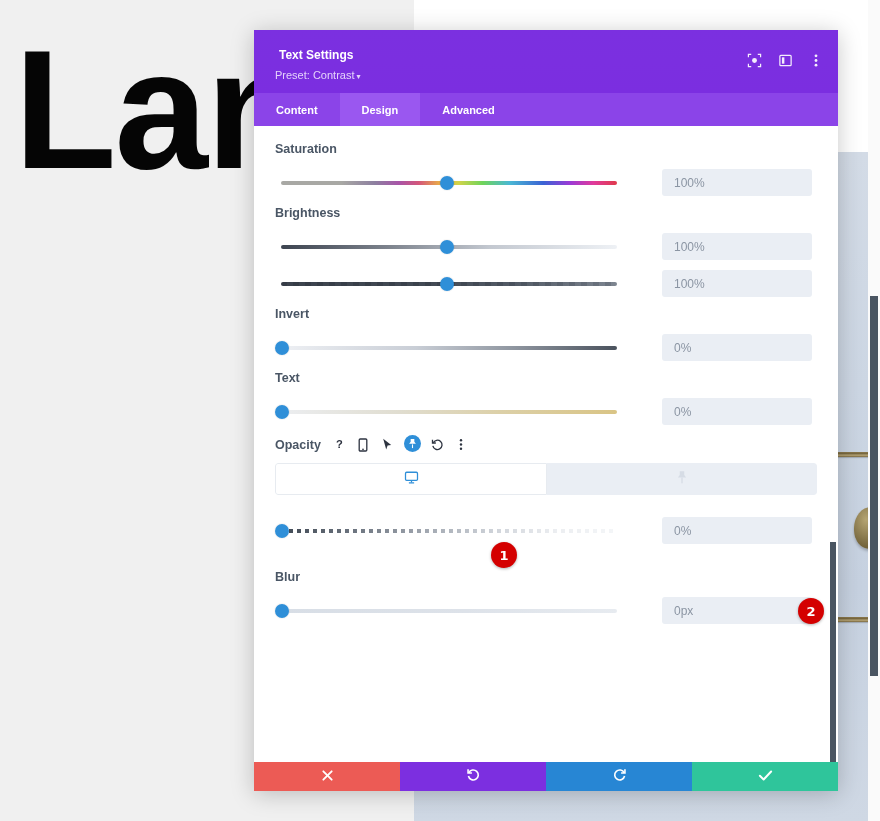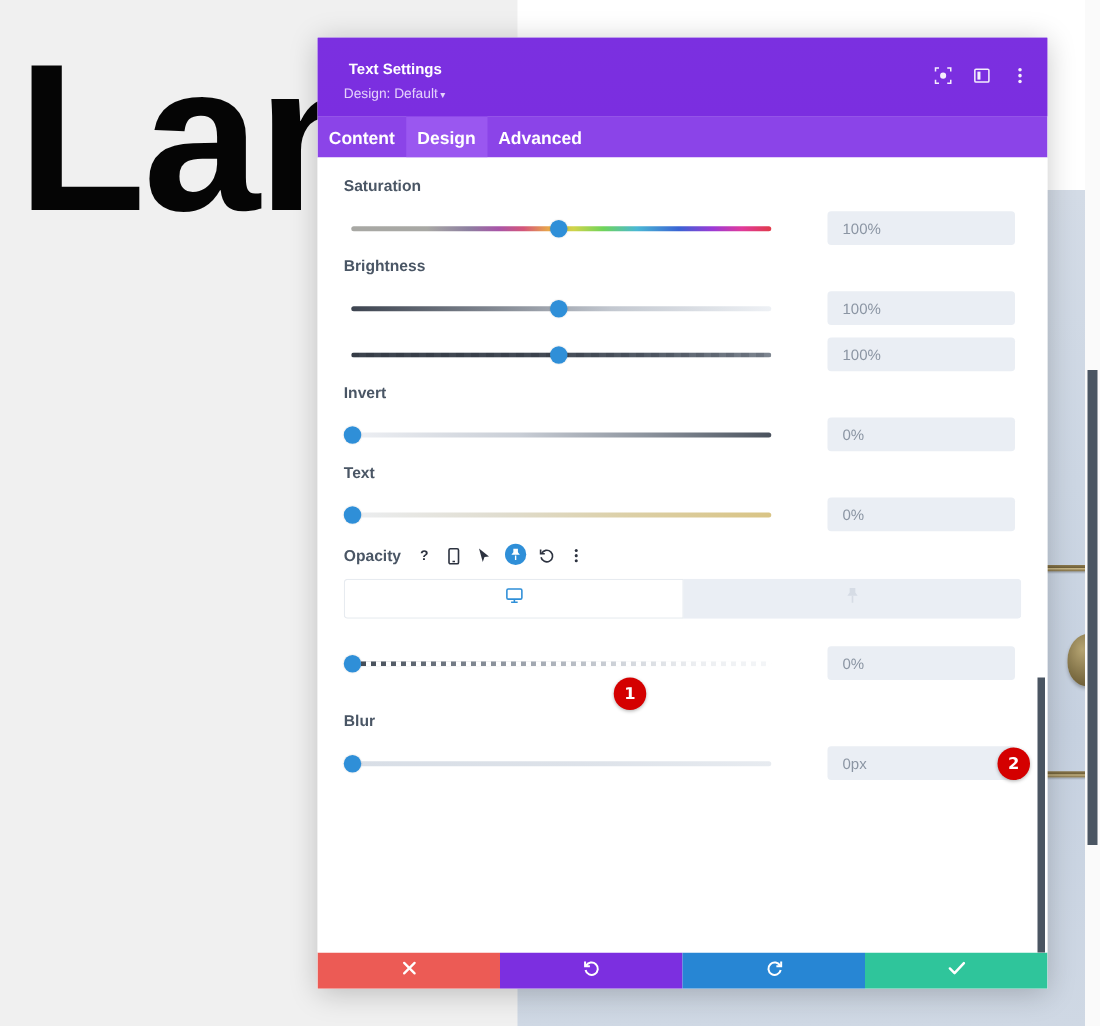--- a/index.html
+++ b/index.html
@@ -61,22 +61,22 @@
   #modal-header{background-color:#7c2fe0;}
   .modal-title{color:#fff;font-size:12px;font-weight:700;line-height:18px;margin:4px;}
   .modal-preset{color:#e5d2fb;font-size:11px;line-height:14px;margin-top:3px;}
   .modal-preset .caret{font-size:8px;margin-left:2px;}
   #header-icons{position:absolute;right:14px;top:48%;transform:translateY(-50%);display:flex;gap:15px;align-items:center;}
   #header-icons .hicon{width:16px;height:16px;opacity:.92;display:flex;align-items:center;justify-content:center;cursor:pointer;}
   #header-icons svg{display:block;}
 
   #modal-tabs{display:flex;background:#8b44e8;height:33px;flex:0 0 auto;}
   .mtab{
-    color:#fff;font-size:14px;font-weight:700;display:flex;align-items:center;
-    padding:0 9px;cursor:pointer;height:100%;box-sizing:border-box;
+    color:#fff;font-size:11px;font-weight:700;display:flex;align-items:center;
+    padding:0 22px;cursor:pointer;height:100%;box-sizing:border-box;
   }
   .mtab.active{background:#9a57f0;}
 
   #modal-body{
     flex:1 1 auto;overflow:hidden;background:#fff;position:relative;
     padding:0 21px;
   }
   #modal-body-inner{padding-top:16px;}
 
   .section-head{display:flex;align-items:center;justify-content:space-between;padding:4px 0 14px 0;}
@@ -163,21 +163,21 @@
 
 <div id="page-scrollbar-track">
   <div id="page-scrollbar-thumb"></div>
 </div>
 
 <div id="modal">
 
   <div id="modal-header">
     <div class="modal-title">Text Settings</div>
     <div class="modal-preset">
-      <span>Design: Default</span><span class="caret">▾</span>
+      <span>Preset: Contrast</span><span class="caret">▾</span>
     </div>
     <div id="header-icons">
       <span class="hicon">
         <svg width="15" height="15" viewBox="0 0 16 16" fill="none" stroke="#fff" stroke-width="1.3">
           <path d="M1.5 4.5V1.5H4.5M11.5 1.5H14.5V4.5M14.5 11.5V14.5H11.5M4.5 14.5H1.5V11.5"></path>
           <circle cx="8" cy="8" r="2.6" fill="#fff" stroke="none"></circle>
         </svg>
       </span>
       <span class="hicon">
         <svg width="15" height="15" viewBox="0 0 16 16" fill="none" stroke="#fff" stroke-width="1.3">

